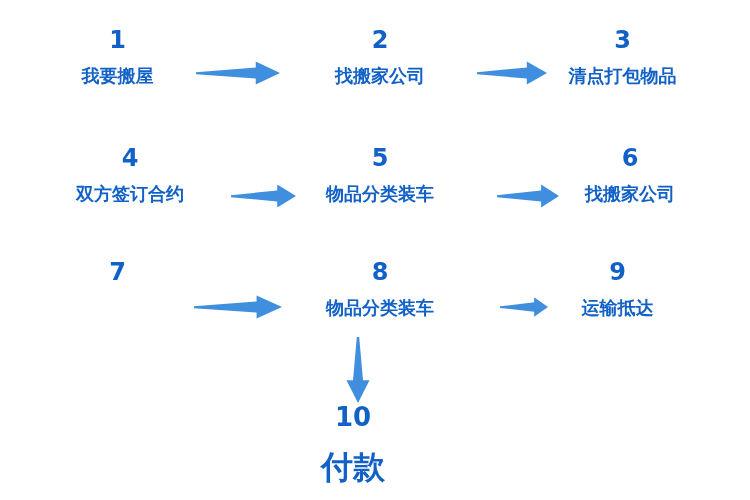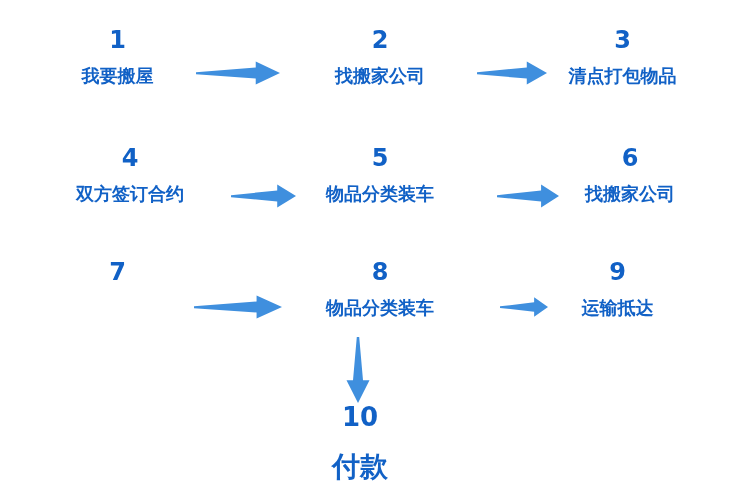--- a/index.html
+++ b/index.html
@@ -33,23 +33,23 @@
   
   .s1{left:40px;  top:25px;  width:155px;}
   .s2{left:296px; top:25px;  width:168px;}
   .s3{left:540px; top:25px;  width:165px;}
   .s4{left:40px;  top:143px; width:180px;}
   .s5{left:296px; top:143px; width:168px;}
   .s6{left:545px; top:143px; width:170px;}
   .s7{left:40px;  top:257px; width:155px;}
   .s8{left:296px; top:257px; width:168px;}
   .s9{left:545px; top:257px; width:145px;}
-  .s10{left:300px;top:402px; width:120px;}
+  .s10{left:293px;top:402px; width:120px;}
   .s10 .num{font-size:26px;}
-  .s10 .label{font-size:28px;line-height:38px;margin-top:16px;}
+  .s10 .label{font-size:32px;line-height:38px;margin-top:16px;}
 
   
   .a1{left:196px; top:60px;  width:84px; height:26px;}
   .a2{left:477px; top:60px;  width:70px; height:26px;}
   .a3{left:231px; top:183px; width:65px; height:26px;}
   .a4{left:497px; top:183px; width:62px; height:26px;}
   .a5{left:194px; top:294px; width:88px; height:26px;}
   .a6{left:500px; top:296px; width:48px; height:22px;}
   .a7{left:345px; top:337px; width:26px; height:66px;}
 </style>

